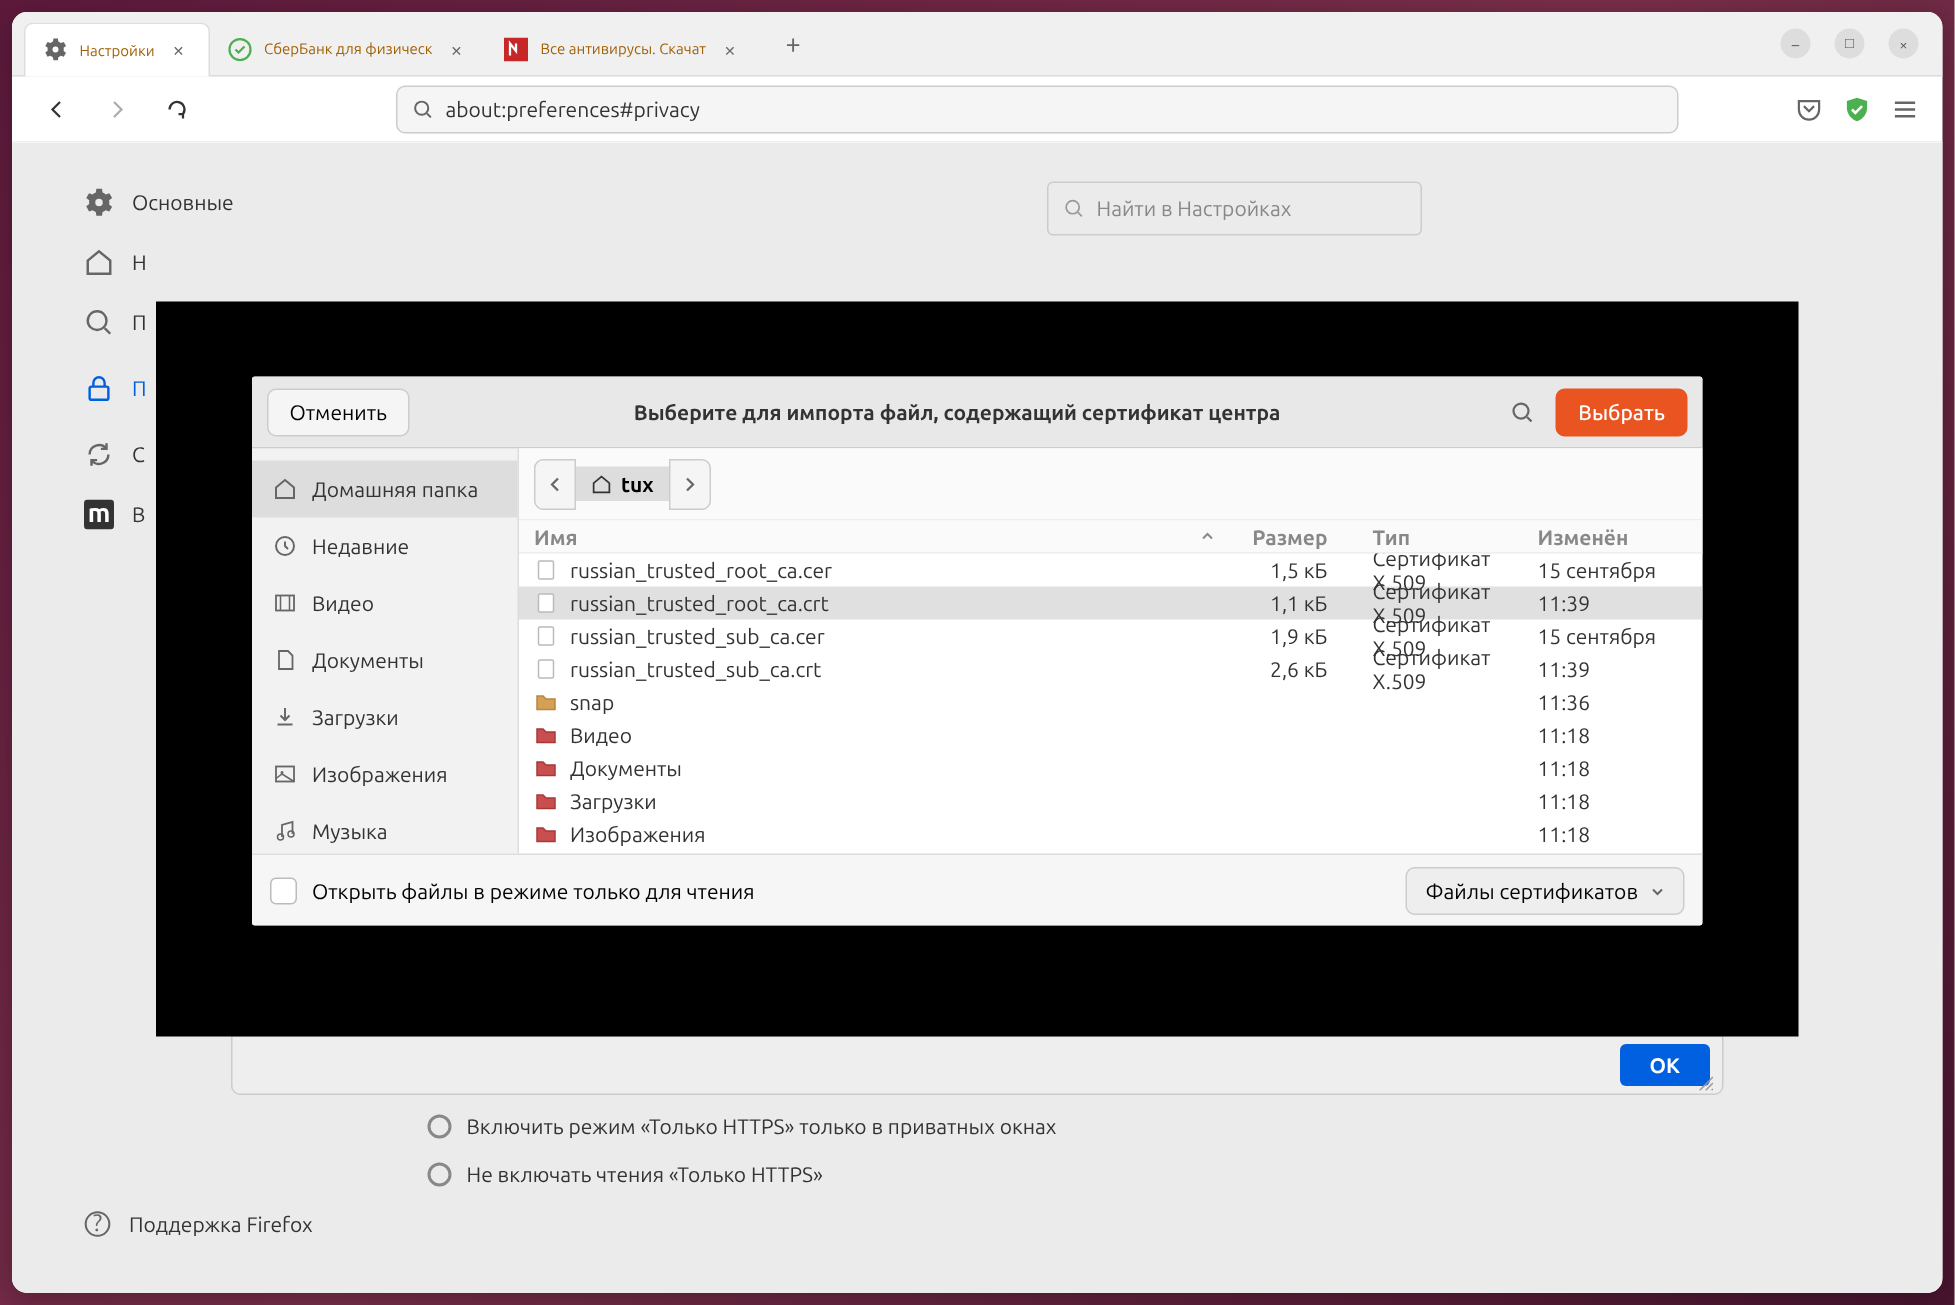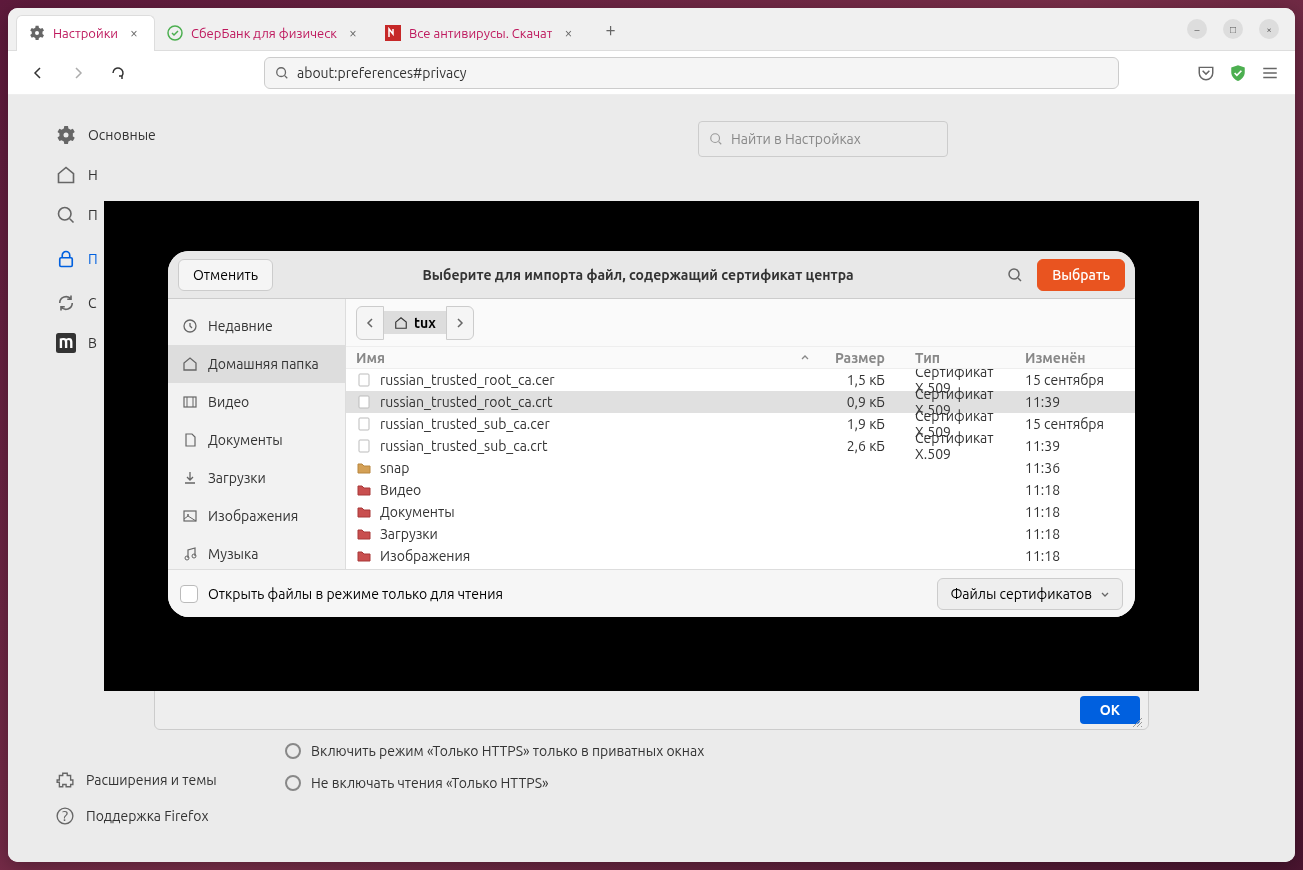--- a/index.html
+++ b/index.html
@@ -2,21 +2,21 @@
 <html><head>
 <meta charset="utf-8">
 <style>
 *{box-sizing:border-box;margin:0;padding:0;font-family:Ubuntu,system-ui,sans-serif;font-size:14px}
 body{width:1303px;height:870px;background:linear-gradient(135deg,#5e1a3c 0%,#7a2f4a 50%,#4a1530 100%);position:relative;overflow:hidden}
 .window{position:absolute;top:8px;left:8px;right:8px;bottom:8px;background:#fff;border-radius:10px;overflow:hidden;box-shadow:0 4px 20px rgba(0,0,0,.3);display:flex;flex-direction:column}
 .tabbar{height:43px;background:#f0f0f0;display:flex;align-items:center;padding:0 8px;gap:0;border-bottom:1px solid #ddd}
 .tab{display:flex;align-items:center;height:36px;padding:0 12px;border-radius:6px 6px 0 0;gap:8px;max-width:225px;min-width:0;position:relative;margin-top:7px}
 .tab.active{background:#fff;border:1px solid #ddd;border-bottom:none}
 .tab-icon{width:16px;height:16px;flex-shrink:0;display:flex;align-items:center;justify-content:center}
-.tab-label{white-space:nowrap;overflow:hidden;text-overflow:ellipsis;font-size:13px;color:#be185d}
+.tab-label{white-space:nowrap;overflow:hidden;text-overflow:ellipsis;font-size:10px;color:#a16207}
 .tab-close{width:16px;height:16px;display:flex;align-items:center;justify-content:center;color:#666;cursor:pointer;font-size:14px;flex-shrink:0}
 .new-tab{width:28px;height:28px;display:flex;align-items:center;justify-content:center;color:#666;font-size:18px;margin-left:8px}
 .win-controls{margin-left:auto;display:flex;gap:16px;padding-right:8px}
 .win-btn{width:20px;height:20px;border-radius:50%;background:#ddd;display:flex;align-items:center;justify-content:center;font-size:10px;color:#555}
 .navbar{height:44px;display:flex;align-items:center;padding:16px 16px;gap:12px;border-bottom:1px solid #eee}
 .nav-btn{width:28px;height:28px;display:flex;align-items:center;justify-content:center;color:#555;cursor:pointer}
 .nav-btn.disabled{opacity:.4}
 .url-bar{flex:1;max-width:855px;height:32px;border:1px solid #ccc;border-radius:6px;display:flex;align-items:center;padding:0 10px;gap:8px;background:#f5f5f5;margin-left:120px}
 .url-text{font-size:14px;color:#333}
 .nav-right{margin-left:auto;display:flex;gap:14px;align-items:center}
@@ -28,21 +28,21 @@
 .nav-item.active{color:#0060df}
 .bottom-nav{position:absolute;bottom:28px;left:48px}
 .bottom-nav .nav-item{height:36px}
 .search-box{width:250px;height:36px;border:1px solid #ccc;border-radius:4px;margin:10px auto 0;display:flex;align-items:center;padding:0 10px;gap:8px;color:#888;position:absolute;left:690px;top:16px}
 .https-options{position:absolute;left:277px;top:640px}
 .radio-row{display:flex;align-items:center;gap:10px;height:32px;font-size:15px;color:#333}
 .radio{width:16px;height:16px;border:2px solid #888;border-radius:50%}
 .ok-bar{position:absolute;left:146px;right:146px;height:40px;top:595px;background:#eee;border:1px solid #ccc;border-radius:0 0 6px 6px;display:flex;align-items:center;justify-content:flex-end;padding:0 8px}
 .ok-btn{background:#0060df;color:#fff;padding:6px 20px;border-radius:4px;font-weight:600}
 .dark-overlay{position:absolute;left:96px;right:96px;top:106px;height:490px;background:#000}
-.file-dialog{position:absolute;left:160px;right:160px;top:156px;background:#f6f6f6;border-radius:21px;box-shadow:0 8px 30px rgba(0,0,0,.4);overflow:hidden;display:flex;flex-direction:column}
+.file-dialog{position:absolute;left:160px;right:160px;top:156px;background:#f6f6f6;border-radius:2px;box-shadow:0 8px 30px rgba(0,0,0,.4);overflow:hidden;display:flex;flex-direction:column}
 .fd-header{height:48px;background:#e8e8e8;display:flex;align-items:center;padding:0 10px;gap:10px;border-bottom:1px solid #ccc}
 .fd-btn{padding:7px 14px;border:1px solid #ccc;border-radius:6px;background:#f5f5f5;font-size:14px;cursor:pointer}
 .fd-btn.primary{background:#e95420;color:#fff;border-color:#e95420;font-weight:500}
 .fd-title{flex:1;text-align:center;font-weight:600;font-size:14px;color:#333}
 .fd-search{width:24px;height:24px;display:flex;align-items:center;justify-content:center;color:#666}
 .fd-body{display:flex;height:270px}
 .fd-sidebar{width:178px;border-right:1px solid #ddd;padding:8px 0;background:#f2f2f2}
 .fd-side-item{display:flex;align-items:center;gap:10px;height:38px;padding:0 14px;font-size:14px;color:#333;cursor:pointer}
 .fd-side-item.selected{background:#ddd}
 .fd-main{flex:1;display:flex;flex-direction:column;background:#fff}
@@ -222,26 +222,20 @@
         </div>
       <div class="radio-row">
           <div class="radio"></div>
           <span>Не включать чтения «Только HTTPS»</span>
         </div>
     </div>
 
     <div class="bottom-nav">
       <div class="nav-item">
           <svg width="18" height="18" viewBox="0 0 16 16">
-            <path d="M6 2h4v2h3v4h2v4h-2v2H9v-2H6v2H3v-4H1V8h2V4h3z" fill="none" stroke="#666" stroke-width="1.2"></path>
-          </svg>
-          <span>Расширения и темы</span>
-        </div>
-      <div class="nav-item">
-          <svg width="18" height="18" viewBox="0 0 16 16">
             <circle cx="8" cy="8" r="7" fill="none" stroke="#666" stroke-width="1.2"></circle>
             <text x="8" y="12" text-anchor="middle" font-size="10" fill="#666">?</text>
           </svg>
           <span>Поддержка Firefox</span>
         </div>
     </div>
 
     <div class="dark-overlay"></div>
 
     <div class="file-dialog">
@@ -251,32 +245,32 @@
         <div class="fd-search">
             <svg width="16" height="16" viewBox="0 0 16 16">
               <circle cx="7" cy="7" r="5" fill="none" stroke="#666" stroke-width="1.5"></circle>
               <path d="M11 11l3 3" stroke="#666" stroke-width="1.5"></path>
             </svg>
           </div>
         <button class="fd-btn primary"><span>Выбрать</span></button>
       </div>
       <div class="fd-body">
         <div class="fd-sidebar" id="fd-sidebar">
+            <div class="fd-side-item selected">
+              <svg width="16" height="16" viewBox="0 0 16 16">
+                <path d="M2 7l6-5 6 5v7H2z" fill="none" stroke="#666" stroke-width="1.3"></path>
+              </svg>
+              <span>Домашняя папка</span>
+            </div>
             <div class="fd-side-item">
               <svg width="16" height="16" viewBox="0 0 16 16">
                 <circle cx="8" cy="8" r="6" fill="none" stroke="#666" stroke-width="1.3"></circle>
                 <path d="M8 5v3l2 2" stroke="#666" stroke-width="1.3" fill="none"></path>
               </svg>
               <span>Недавние</span>
-            </div>
-            <div class="fd-side-item selected">
-              <svg width="16" height="16" viewBox="0 0 16 16">
-                <path d="M2 7l6-5 6 5v7H2z" fill="none" stroke="#666" stroke-width="1.3"></path>
-              </svg>
-              <span>Домашняя папка</span>
             </div>
             <div class="fd-side-item">
               <svg width="16" height="16" viewBox="0 0 16 16">
                 <rect x="2" y="3" width="12" height="10" fill="none" stroke="#666" stroke-width="1.2"></rect>
                 <path d="M5 3v10M11 3v10" stroke="#666"></path>
               </svg>
               <span>Видео</span>
             </div>
             <div class="fd-side-item">
               <svg width="16" height="16" viewBox="0 0 16 16">
@@ -347,21 +341,21 @@
                 <div class="col-type">Сертификат X.509</div>
                 <div class="col-mod">15 сентября</div>
               </div>
               <div class="file-row selected">
                 <div class="col-name">
                   <svg class="file-icon" viewBox="0 0 16 16">
                     <rect x="3" y="2" width="10" height="12" rx="1" fill="#fff" stroke="#bbb"></rect>
                   </svg>
                   <span>russian_trusted_root_ca.crt</span>
                 </div>
-                <div class="col-size">0,9 кБ</div>
+                <div class="col-size">1,1 кБ</div>
                 <div class="col-type">Сертификат X.509</div>
                 <div class="col-mod">11:39</div>
               </div>
               <div class="file-row">
                 <div class="col-name">
                   <svg class="file-icon" viewBox="0 0 16 16">
                     <rect x="3" y="2" width="10" height="12" rx="1" fill="#fff" stroke="#bbb"></rect>
                   </svg>
                   <span>russian_trusted_sub_ca.cer</span>
                 </div>

